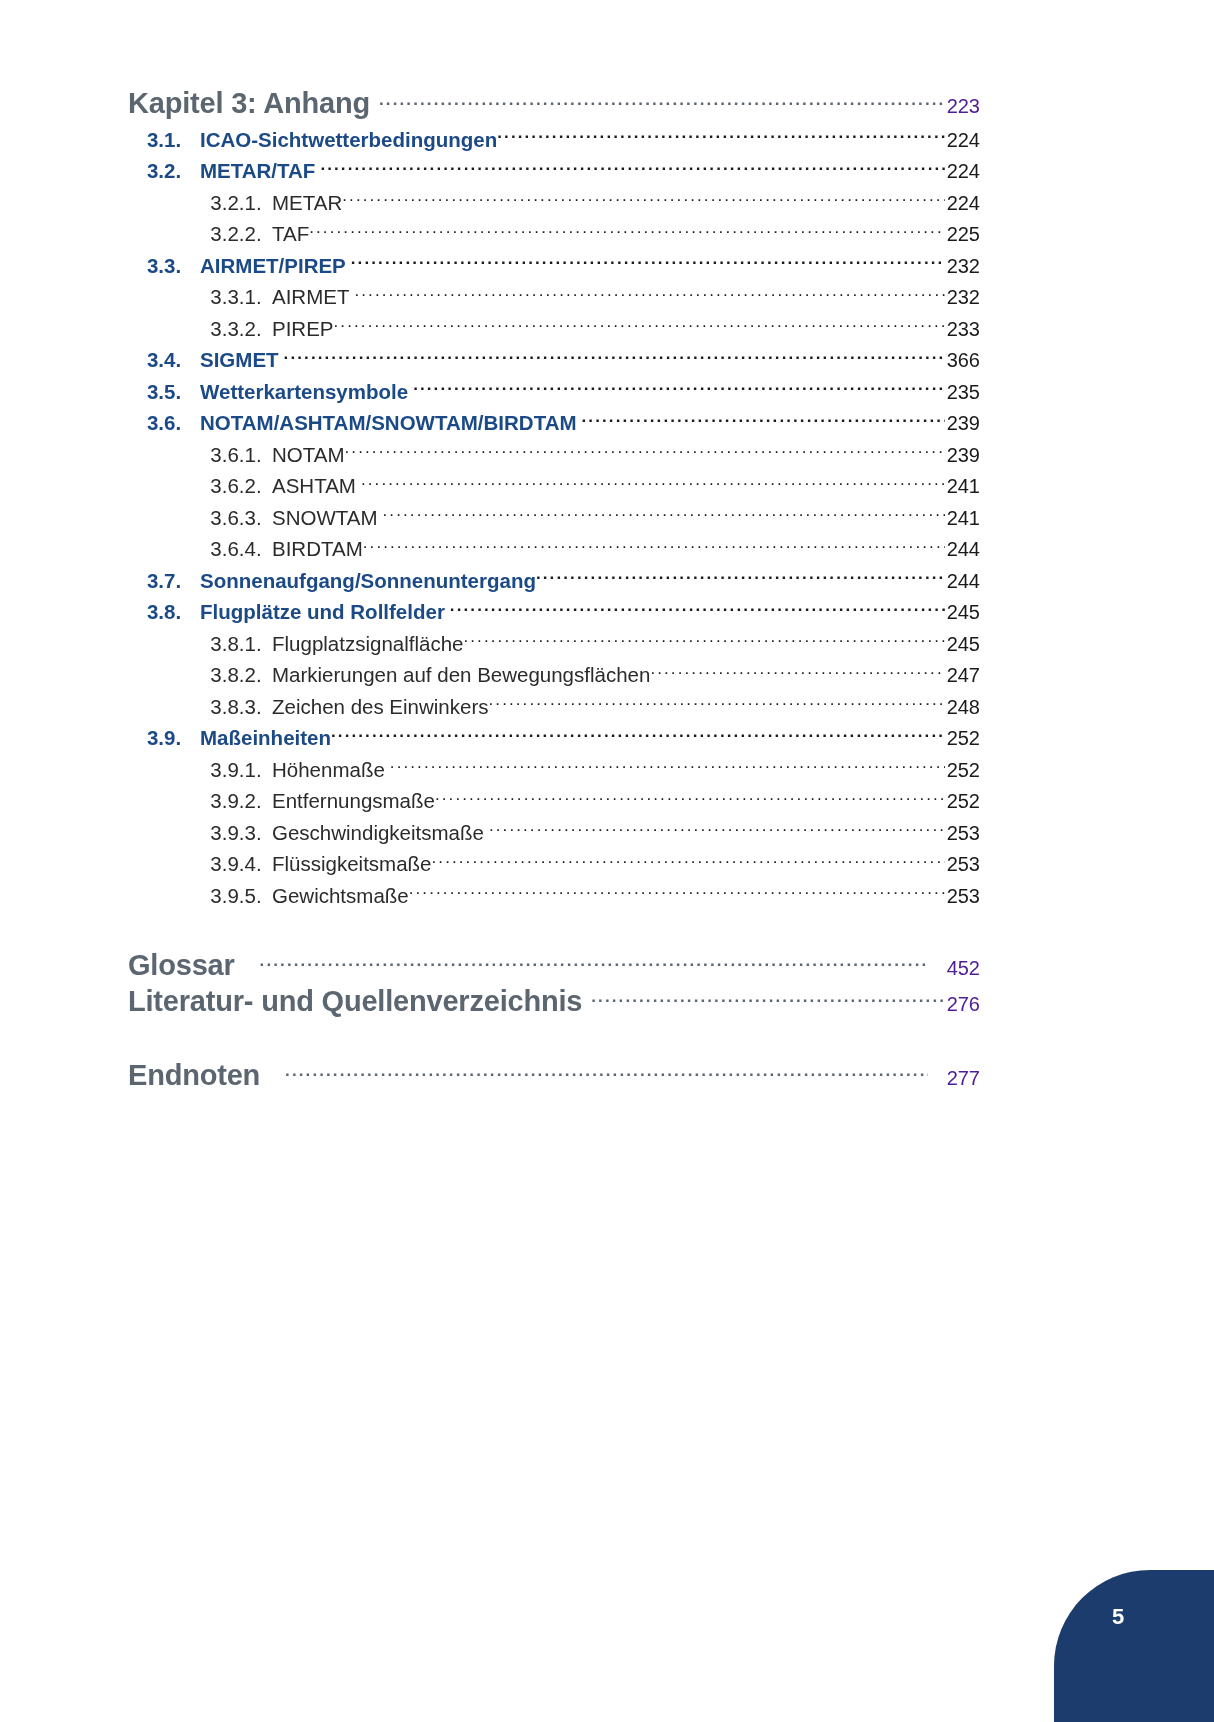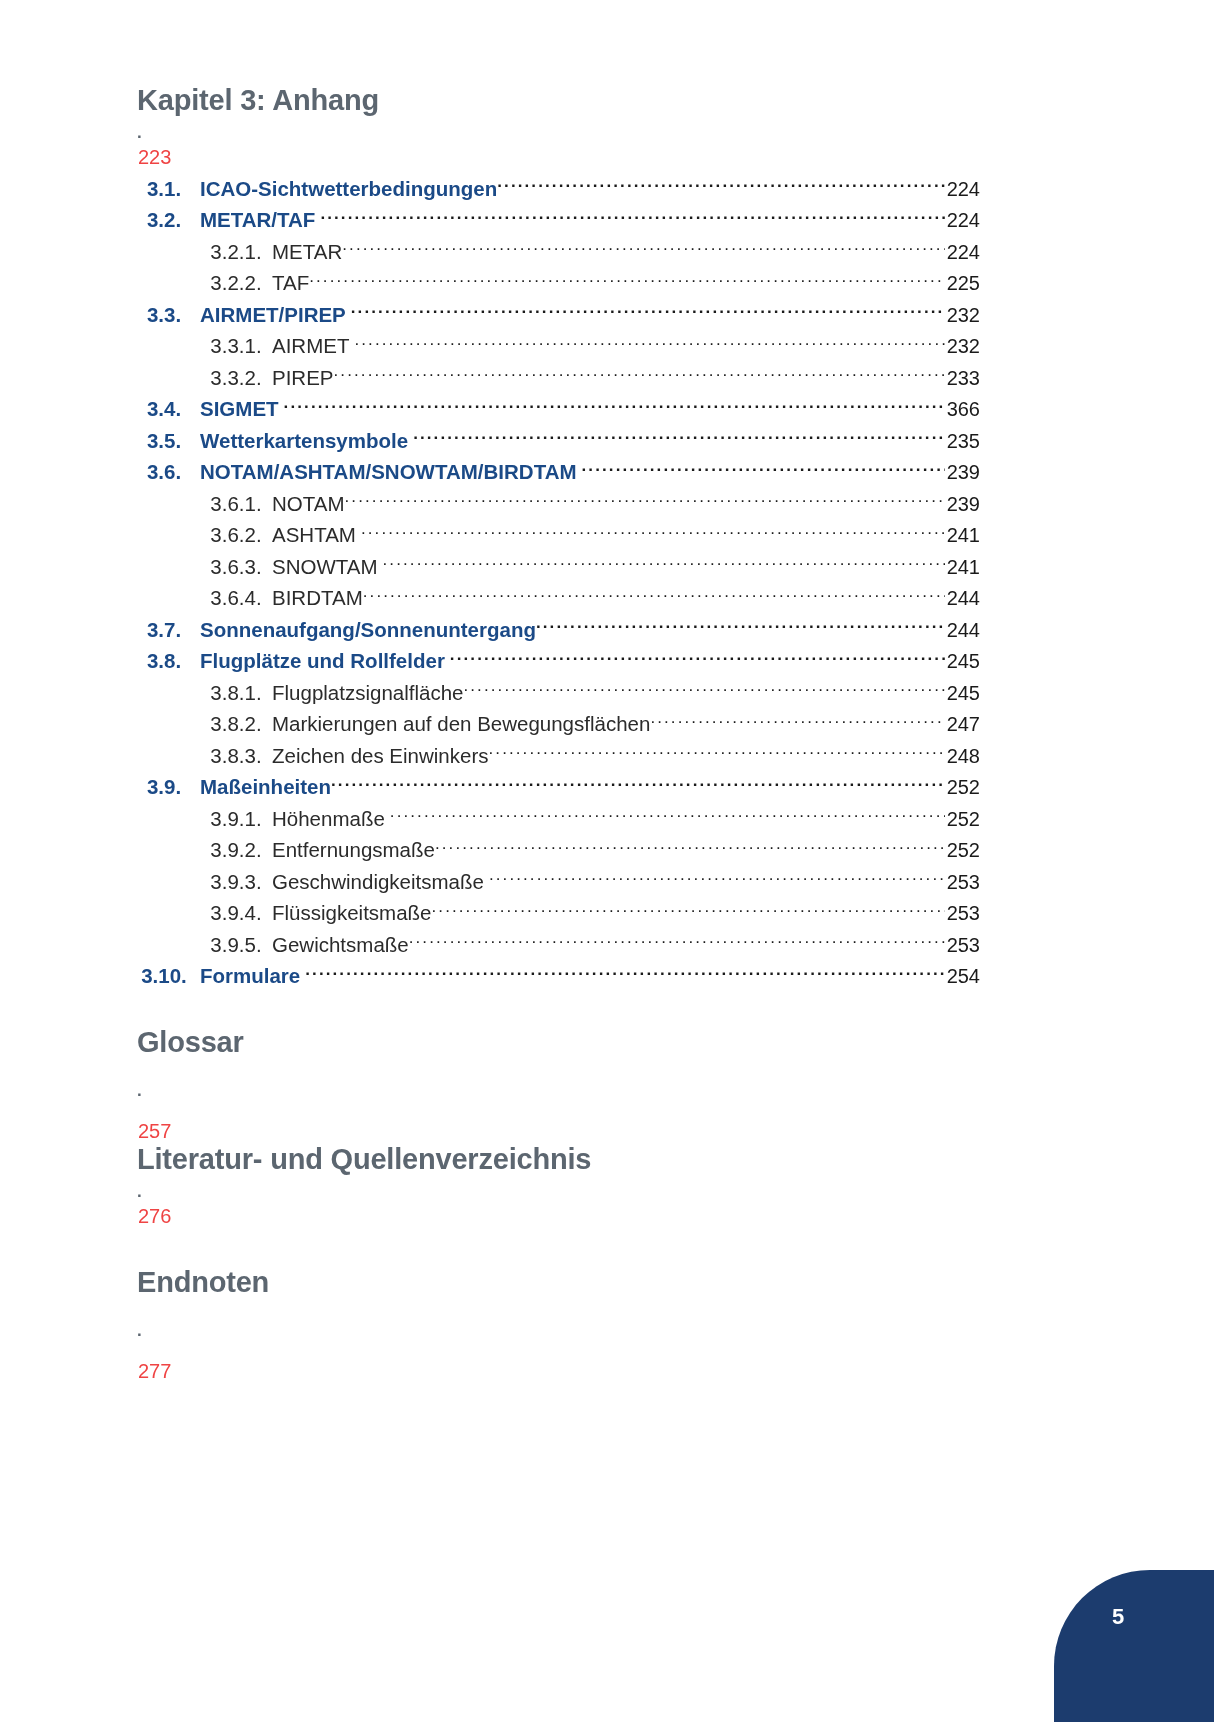--- a/index.html
+++ b/index.html
@@ -62,27 +62,26 @@
     text-align: right;
     padding-left: 1px;
   }
 
   
   .h-chapter {
     color: #5c6670;
     font-size: 29px;
     font-weight: bold;
     letter-spacing: -0.2px;
-    flex-direction: column;
   }
   .h-chapter .leader::after { color: #5c6670; }
   .h-chapter .pg {
     font-size: 20px;
     font-weight: normal;
-    color: #ef4444;
+    color: #4c1d95;
     letter-spacing: 0;
   }
   .h-chapter .leader { margin: 0 2px 0 9px; }
 
   
   .h1 {
     color: #1b4a87;
     font-size: 20.5px;
     font-weight: bold;
     margin-top: 6px;
@@ -290,30 +289,24 @@
         <span class="title">Flüssigkeitsmaße</span>
         <span class="leader"></span>
         <span class="pg">253</span>
       </div>
       <div class="row h2 tight">
         <span class="num">3.9.5.</span>
         <span class="title">Gewichtsmaße</span>
         <span class="leader"></span>
         <span class="pg">253</span>
       </div>
-      <div class="row h1">
-        <span class="num">3.10.</span>
-        <span class="title">Formulare</span>
-        <span class="leader"></span>
-        <span class="pg">254</span>
-      </div>
       <div class="row h-chapter tight gap-before-lg">
         <span class="title">Glossar</span>
         <span class="leader"></span>
-        <span class="pg">257</span>
+        <span class="pg">452</span>
       </div>
       <div class="row h-chapter gap-before">
         <span class="title">Literatur- und Quellenverzeichnis</span>
         <span class="leader"></span>
         <span class="pg">276</span>
       </div>
       <div class="row h-chapter tight gap-before-lg">
         <span class="title">Endnoten</span>
         <span class="leader"></span>
         <span class="pg">277</span>

